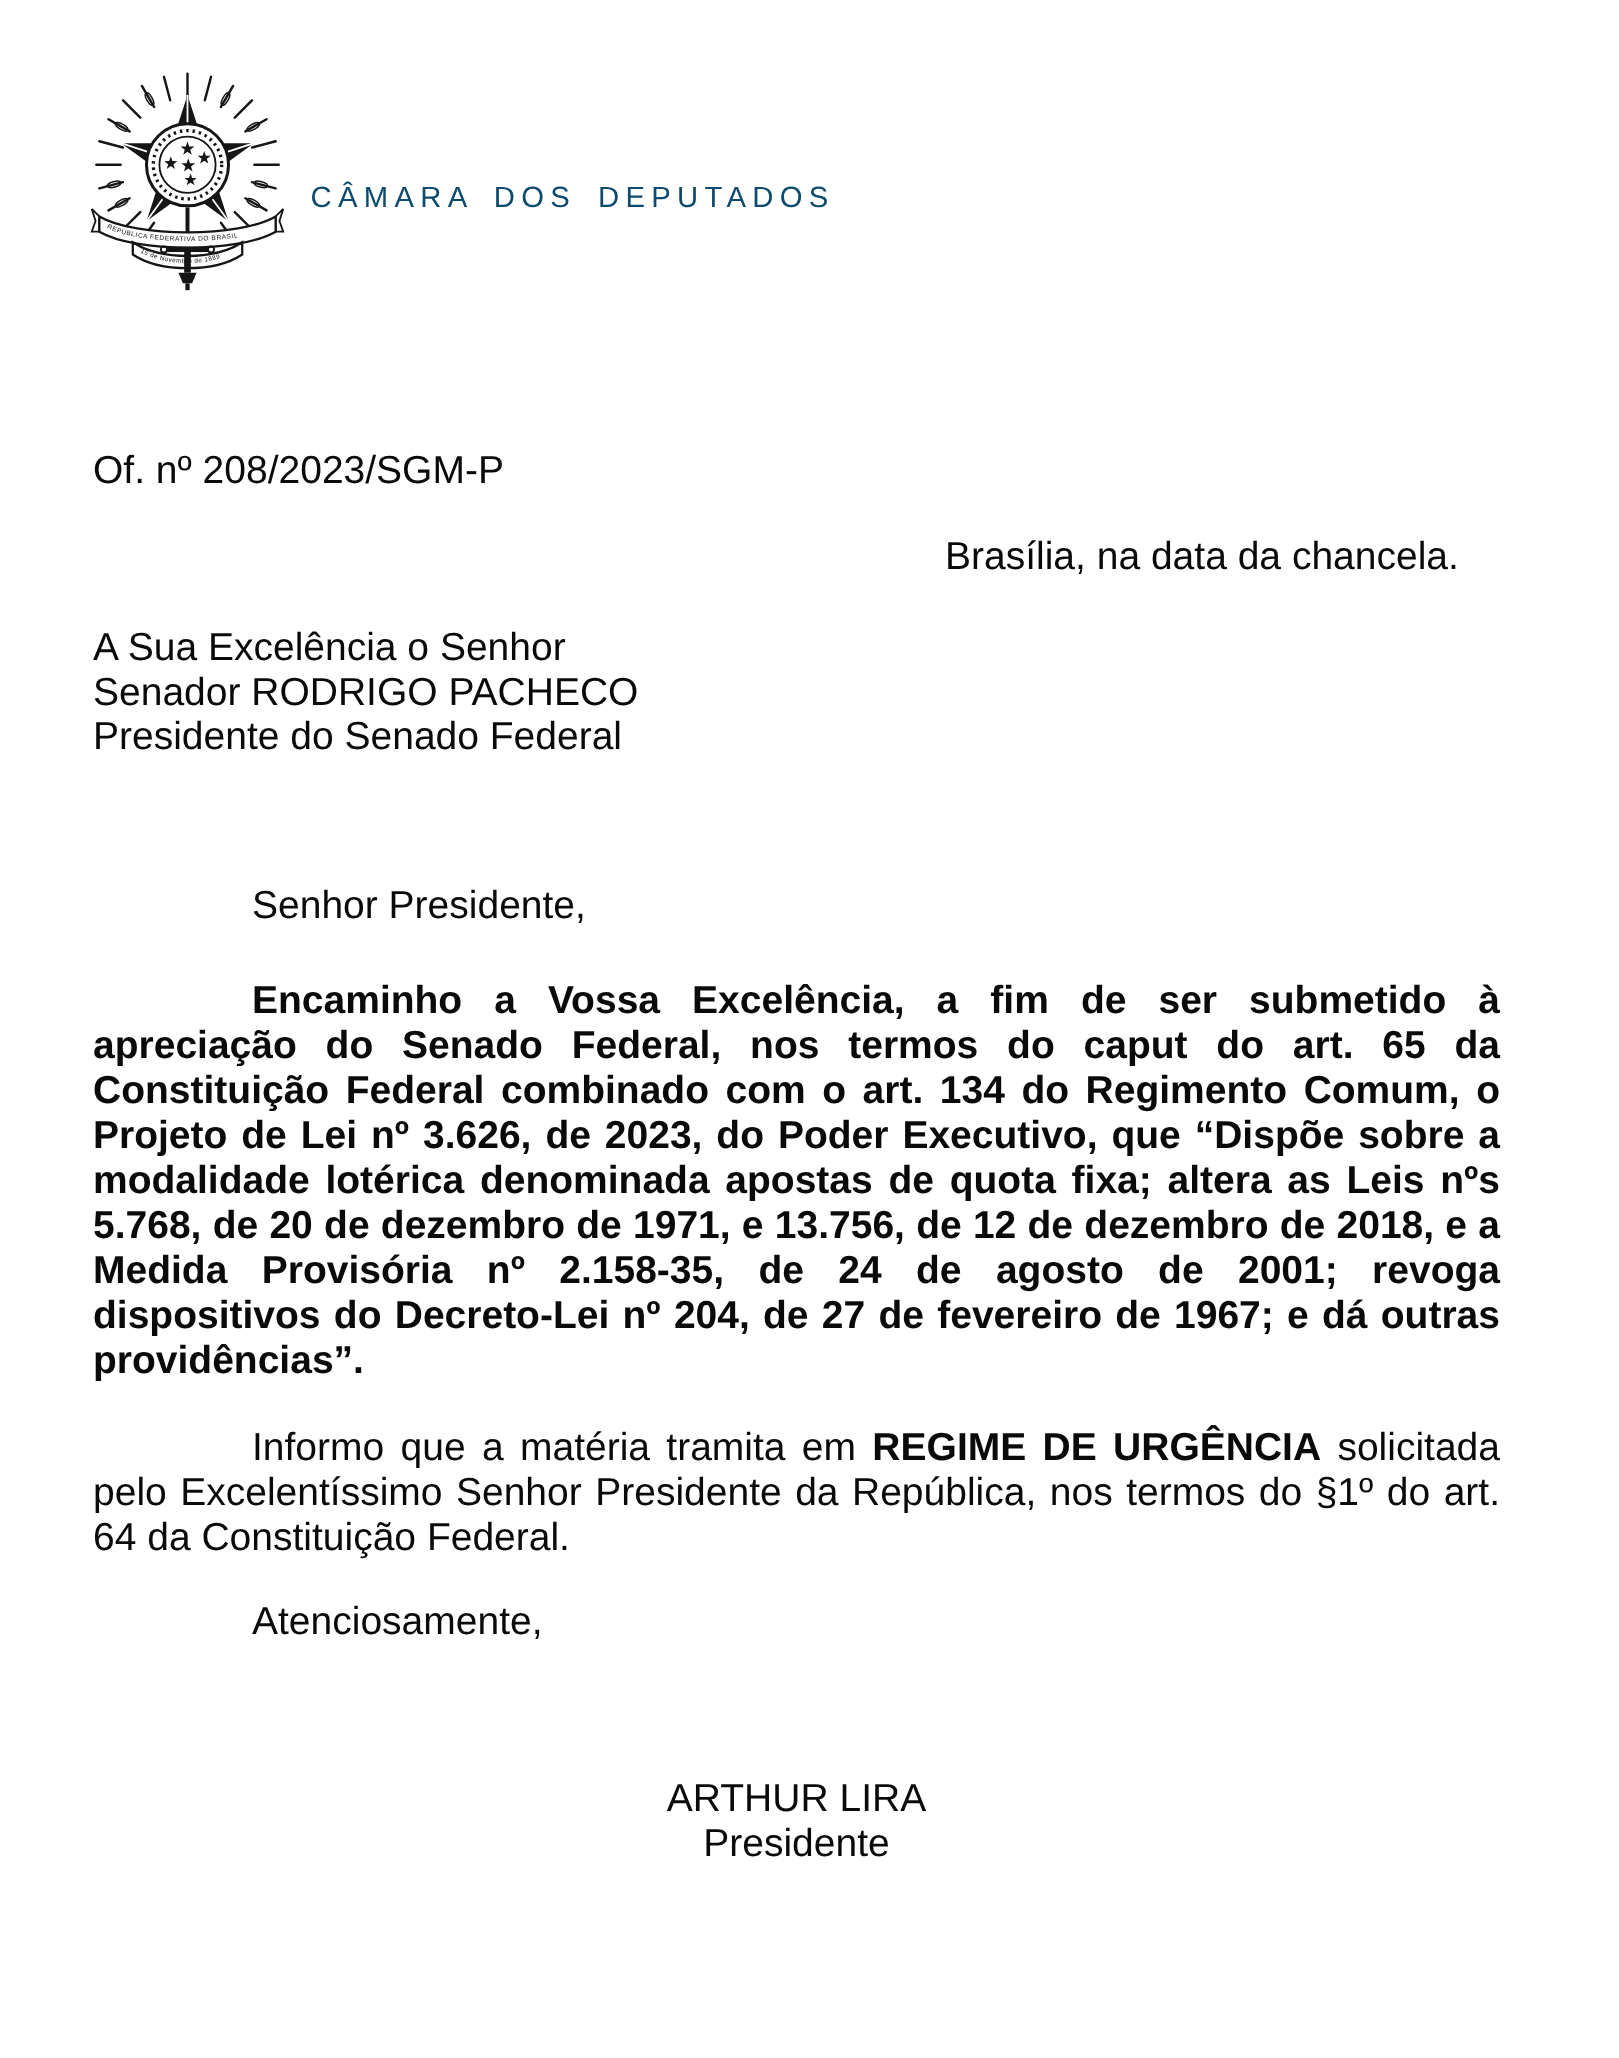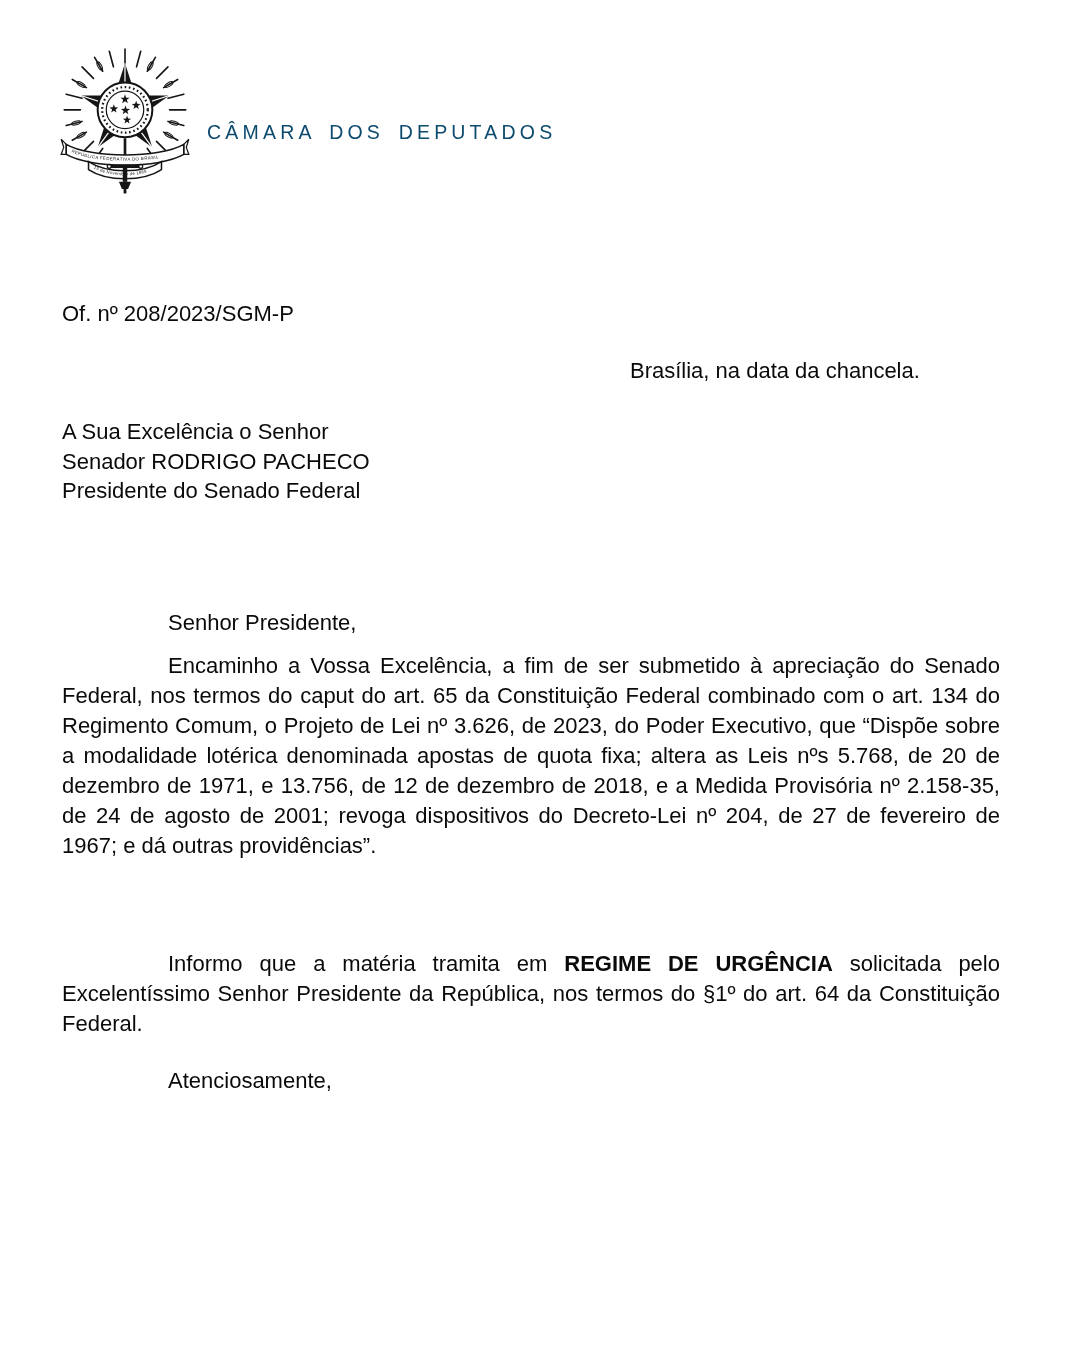--- a/index.html
+++ b/index.html
@@ -10,45 +10,45 @@
   }
   .page{
     position:relative;
     width:1079px;
     height:1372px;
     background:#ffffff;
     overflow:hidden;
   }
   .abs{position:absolute;}
   .body-text{
-    font-size:22px;
+    font-size:26px;
     line-height:30px;
     color:#0a0a0a;
   }
   .org-title{
     left:207px; top:121px;
     font-size:19.5px;
     letter-spacing:4.2px;
     word-spacing:5px;
     color:#0c4a6e;
     white-space:nowrap;
   }
   .ref-line{left:62px; top:299px; line-height:29px;}
   .place-date{left:630px; top:356px; line-height:29px; white-space:nowrap;}
   .addressee{left:62px; top:417px; line-height:29.5px;}
   .subject{left:62px; top:537px; line-height:29px; white-space:nowrap;}
   .subject b{font-weight:bold;}
-  .salutation{left:168px; top:608px; line-height:29px;}
+  .salutation{left:168px; top:589px; line-height:29px;}
   .para{
     left:62px;
     width:938px;
     text-align:justify;
     text-indent:106px;
   }
-  .para1{top:651px;}
+  .para1{top:651px;font-weight:bold;}
   .para2{top:949px;}
   .closing{left:168px; top:1066px; line-height:29px;}
   .signature{
     left:62px; top:1184px;
     width:938px;
     text-align:center;
     line-height:29.5px;
   }
   .logo-wrap{left:60px; top:43px; width:130px; height:154px;}
   .logo-wrap svg{display:block; width:100%; height:100%;}
@@ -126,14 +126,18 @@
 
 
   <div class="abs body-text salutation">Senhor Presidente,</div>
 
   <div class="abs body-text para para1">Encaminho a Vossa Excelência, a fim de ser submetido à apreciação do Senado Federal, nos termos do caput do art. 65 da Constituição Federal combinado com o art. 134 do Regimento Comum, o Projeto de Lei nº 3.626, de 2023, do Poder Executivo, que “Dispõe sobre a modalidade lotérica denominada apostas de quota fixa; altera as Leis nºs 5.768, de 20 de dezembro de 1971, e 13.756, de 12 de dezembro de 2018, e a Medida Provisória nº 2.158-35, de 24 de agosto de 2001; revoga dispositivos do Decreto-Lei nº 204, de 27 de fevereiro de 1967; e dá outras providências”.</div>
 
   <div class="abs body-text para para2"><span>Informo que a matéria tramita em </span><b>REGIME DE URGÊNCIA</b><span> solicitada pelo Excelentíssimo Senhor Presidente da República, nos termos do §1º do art. 64 da Constituição Federal.</span></div>
 
   <div class="abs body-text closing">Atenciosamente,</div>
 
+  <div class="abs body-text signature">
+    <div>ARTHUR LIRA</div>
+    <div>Presidente</div>
+  </div>
 
 </div>
 
 </body></html>

